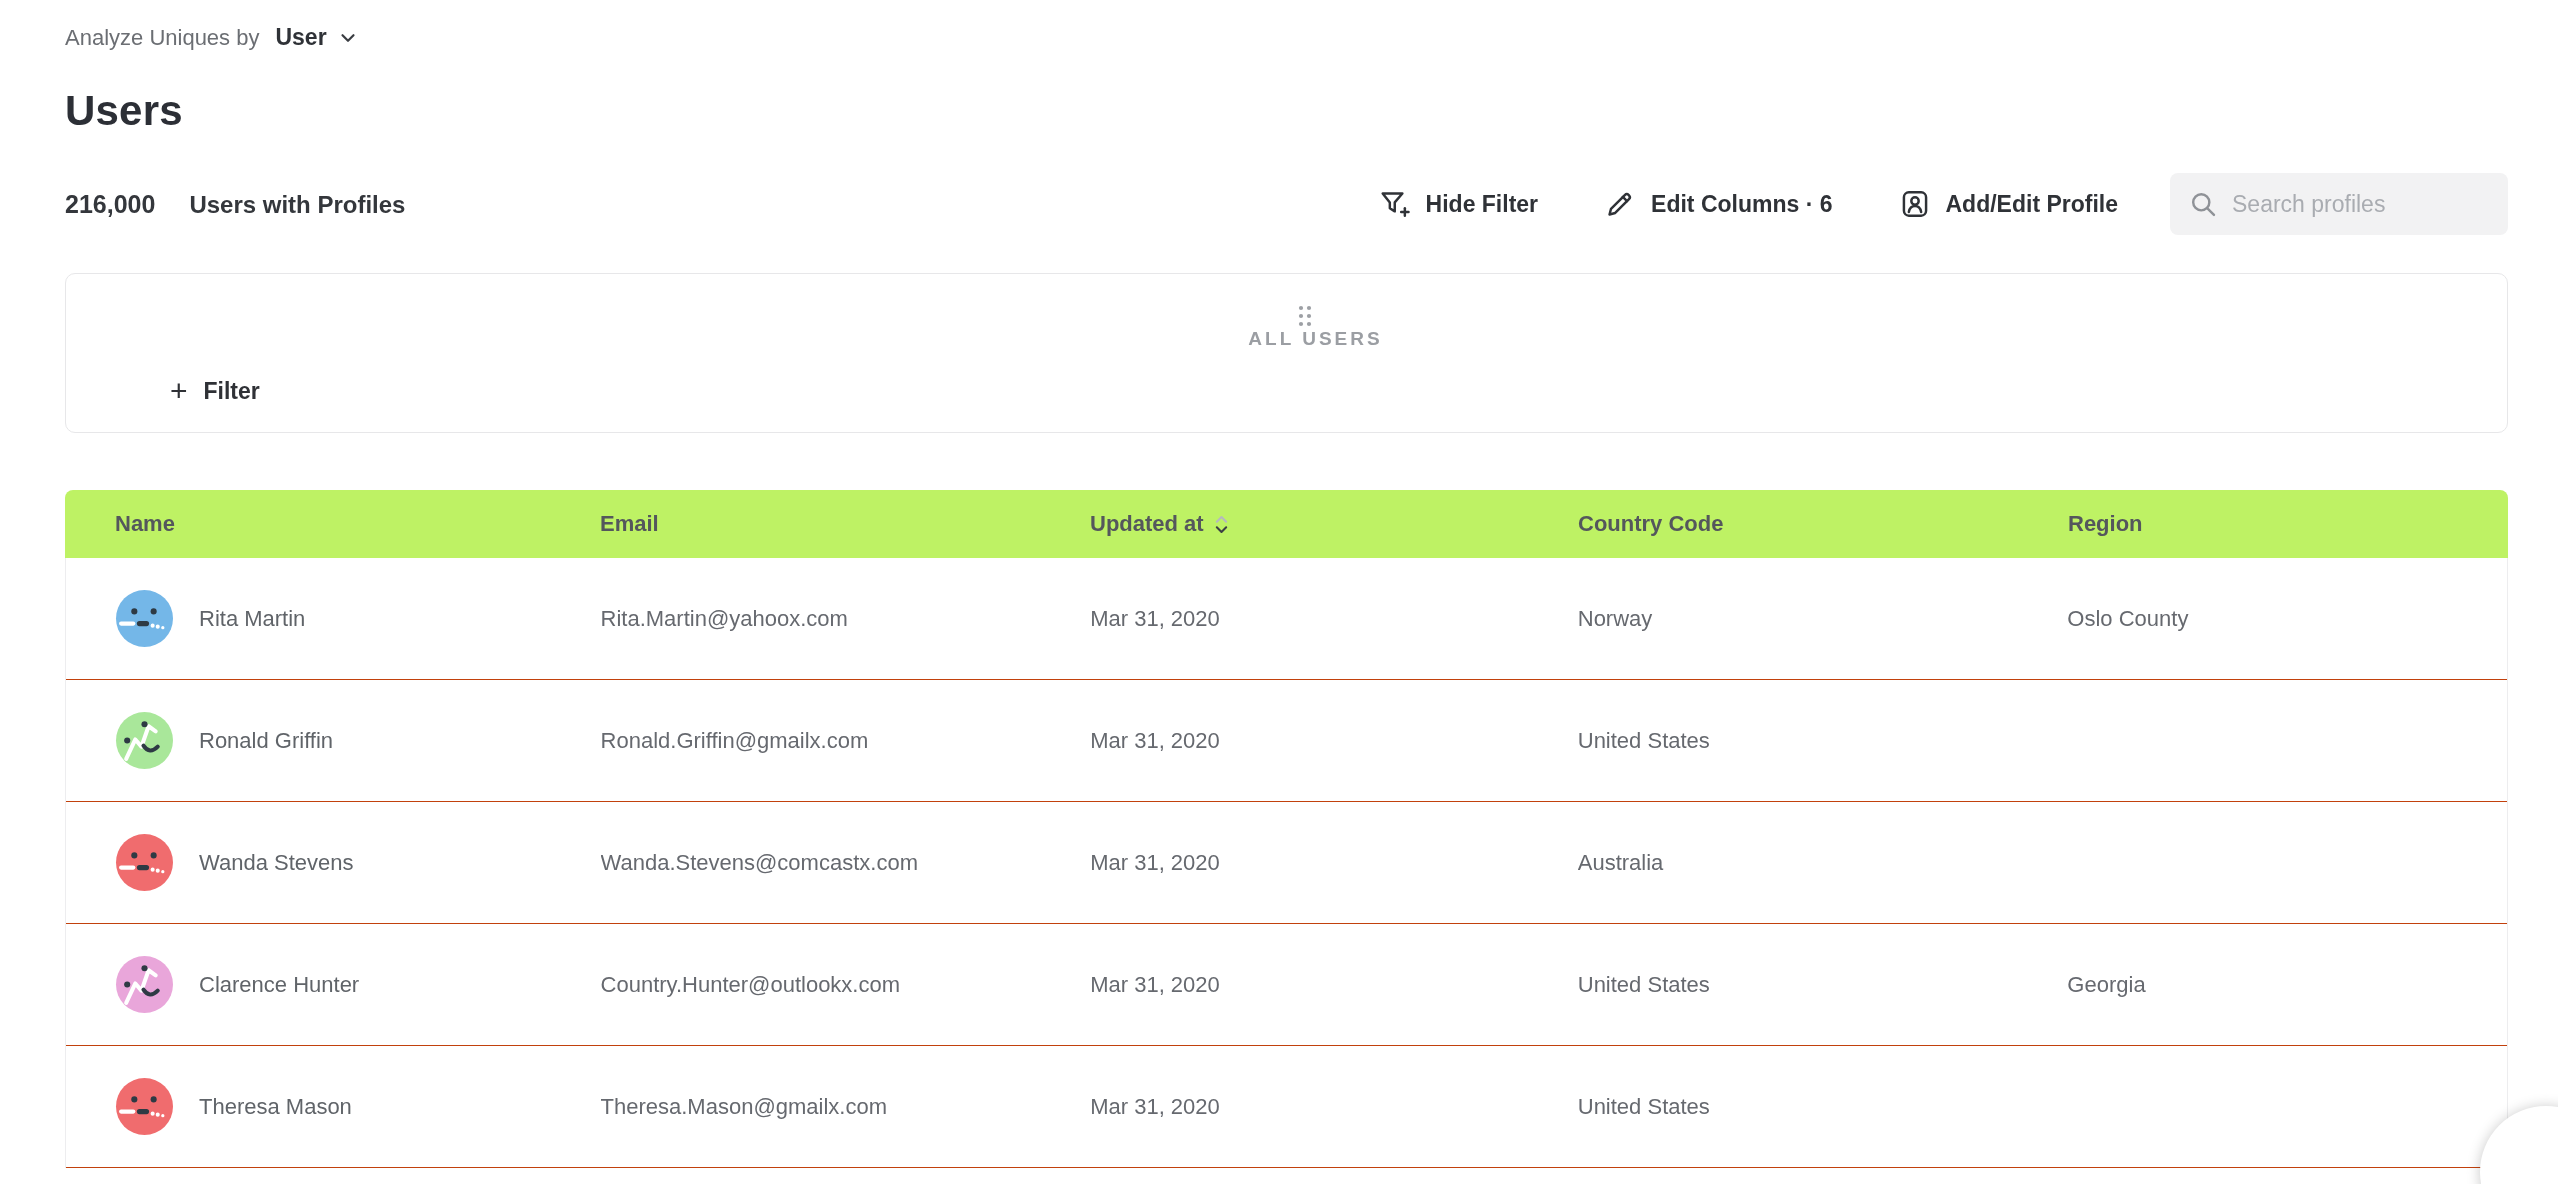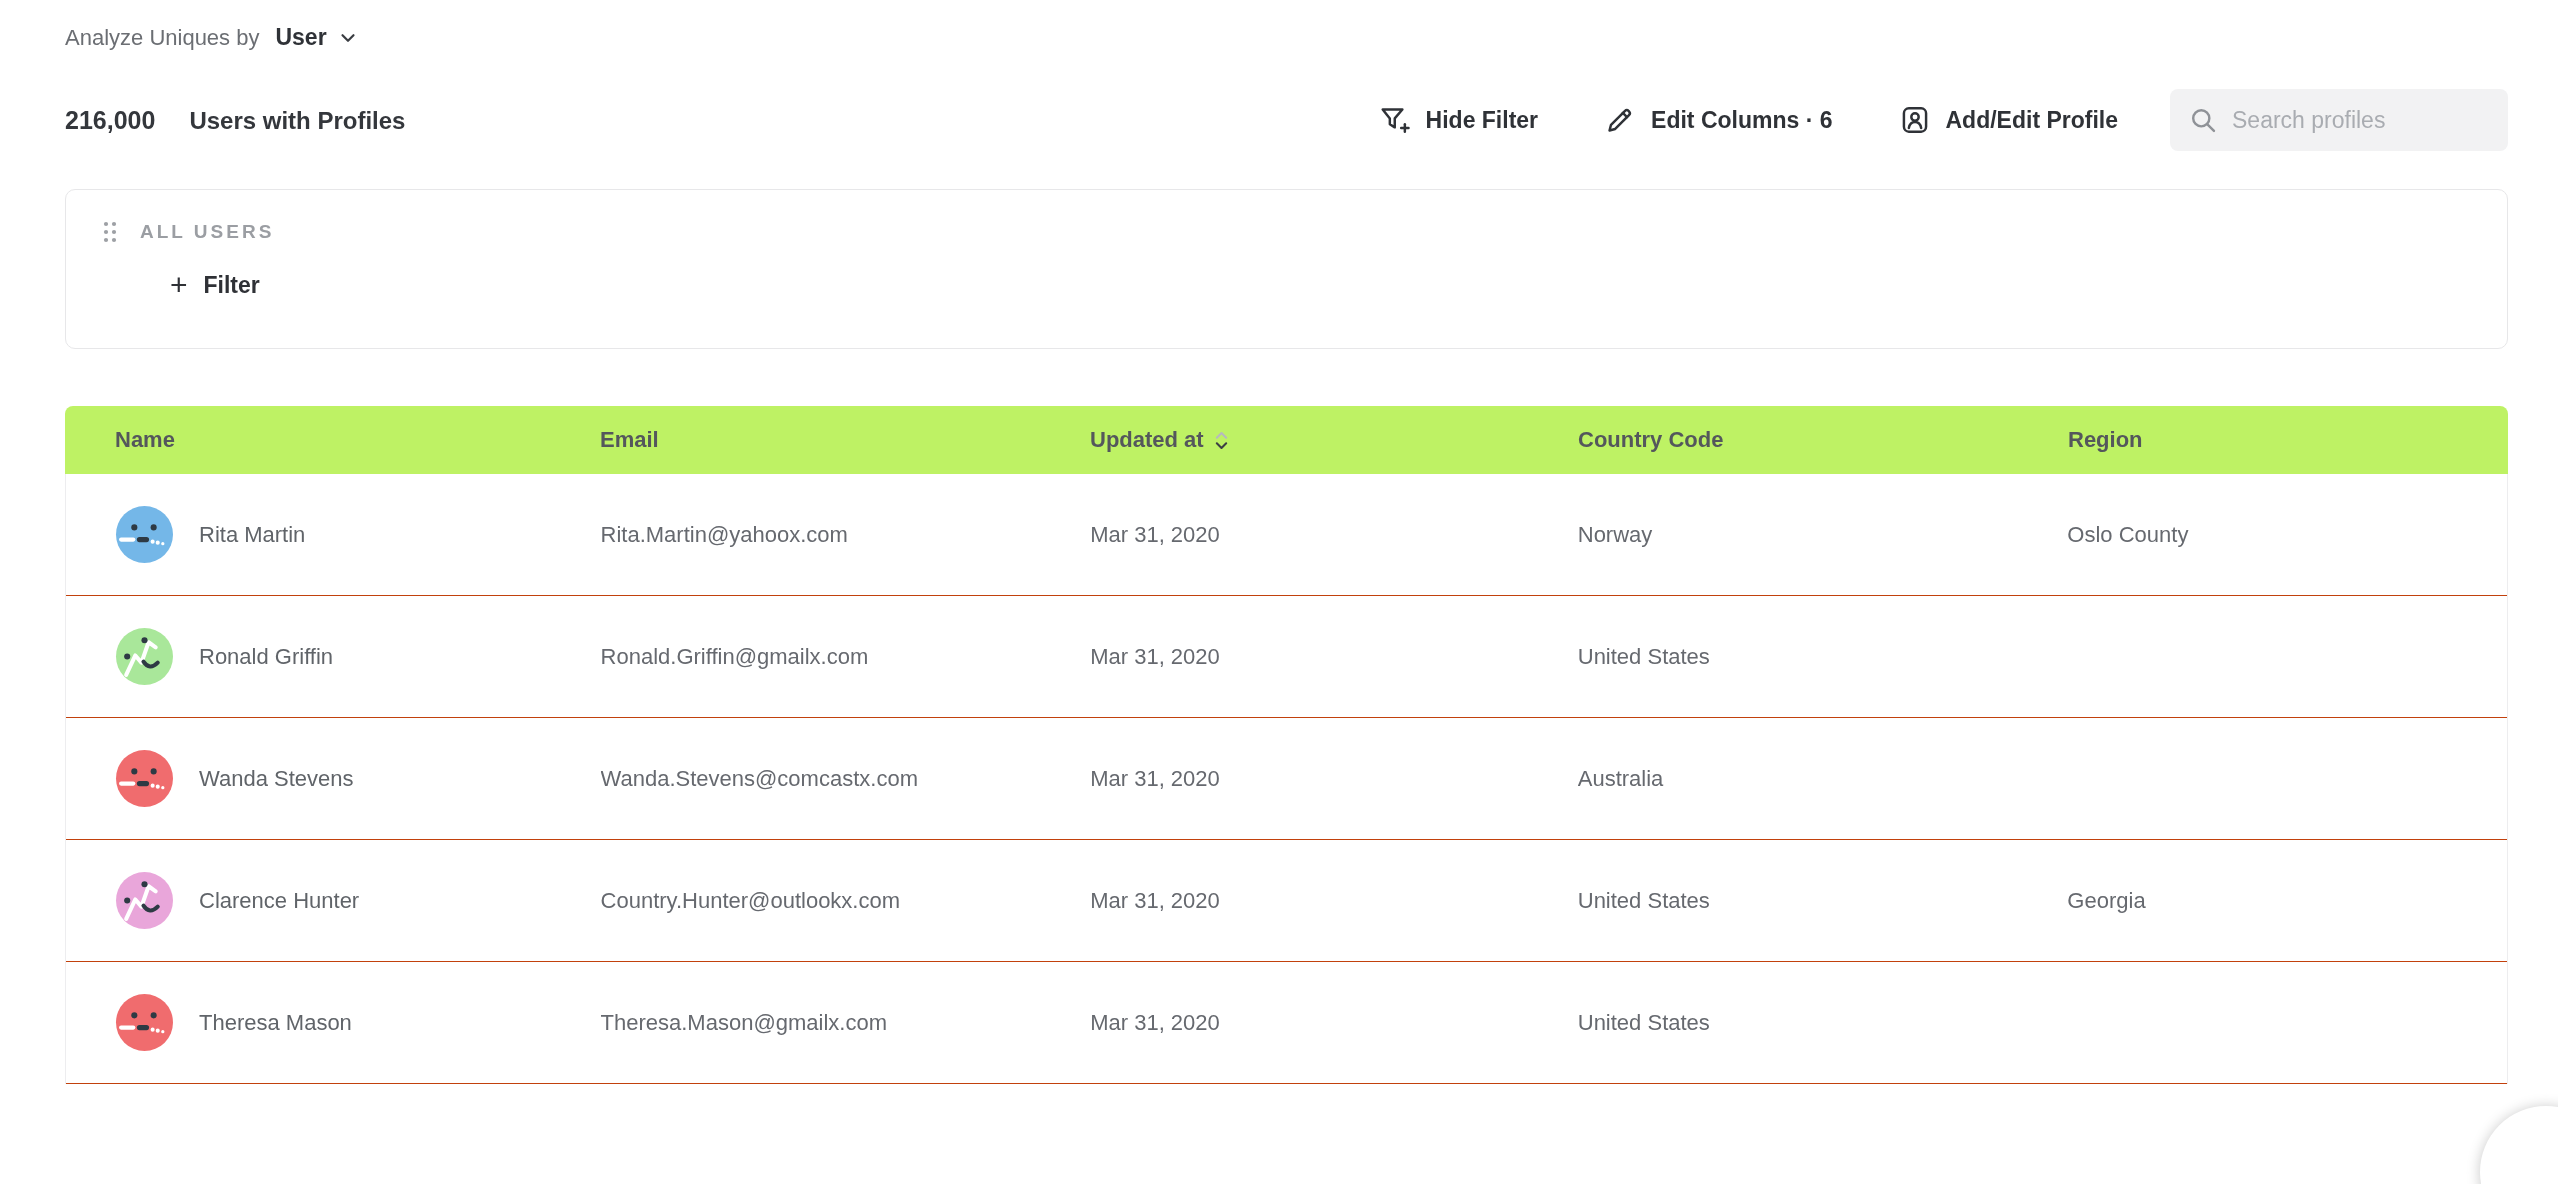--- a/index.html
+++ b/index.html
@@ -26,21 +26,21 @@
   .tool-btn .lbl { font-size:23px; font-weight:600; color:#2f3237; margin-left:15px; }
   .search-box { margin-left:52px; width:338px; height:62px; background:#f2f2f3; border-radius:8px;
                 display:flex; align-items:center; padding:0 18px; }
   .search-box input { border:none; outline:none; background:transparent; font-size:23px; color:#6d28d9;
                       margin-left:14px; width:240px; font-family:"Liberation Sans", sans-serif; }
   .search-box input::placeholder { color:#a9acb1; }
 
   
   .filter-card { margin-top:38px; border:1px solid #e7e7e9; border-radius:10px; height:160px;
                  padding:30px 0 0 36px; }
-  .filter-card .group-row { display:flex; align-items:center; }
+  .filter-card .group-row { display:flex; align-items:center;flex-direction:column; }
   .drag-handle { cursor:grab; display:flex; }
   .group-label { margin-left:22px; font-size:19px; font-weight:700; letter-spacing:3px; color:#9b9ea3; }
   .add-filter { display:flex; align-items:center; margin:26px 0 0 68px; cursor:pointer; width:max-content; }
   .add-filter .plus { font-size:30px; font-weight:400; color:#2f3136; line-height:1; }
   .add-filter .lbl { font-size:23px; font-weight:700; color:#2f3136; margin-left:16px; }
 
   
   .table { margin-top:57px; }
   .thead { display:grid; grid-template-columns:535fr 490fr 488fr 490fr 440fr; height:68px;
            background:#bef264; border-radius:8px 8px 0 0; align-items:center; }
@@ -73,20 +73,21 @@
     <span class="analyze-value-wrap">
       <span class="analyze-value">User</span>
       <span class="icon">
         <svg width="22" height="22" viewBox="0 0 24 24" fill="none" stroke="#3a3d42" stroke-width="2.4" stroke-linecap="round" stroke-linejoin="round">
             <polyline points="6 9 12 15 18 9"></polyline>
           </svg>
       </span>
     </span>
   </div>
 
+  <div class="page-title">Users</div>
 
   <div class="toolbar">
     <div class="count-wrap">
       <span class="count">216,000</span>
       <span class="count-label">Users with Profiles</span>
     </div>
     <div class="actions">
 
       <div class="tool-btn">
         <span class="icon">

